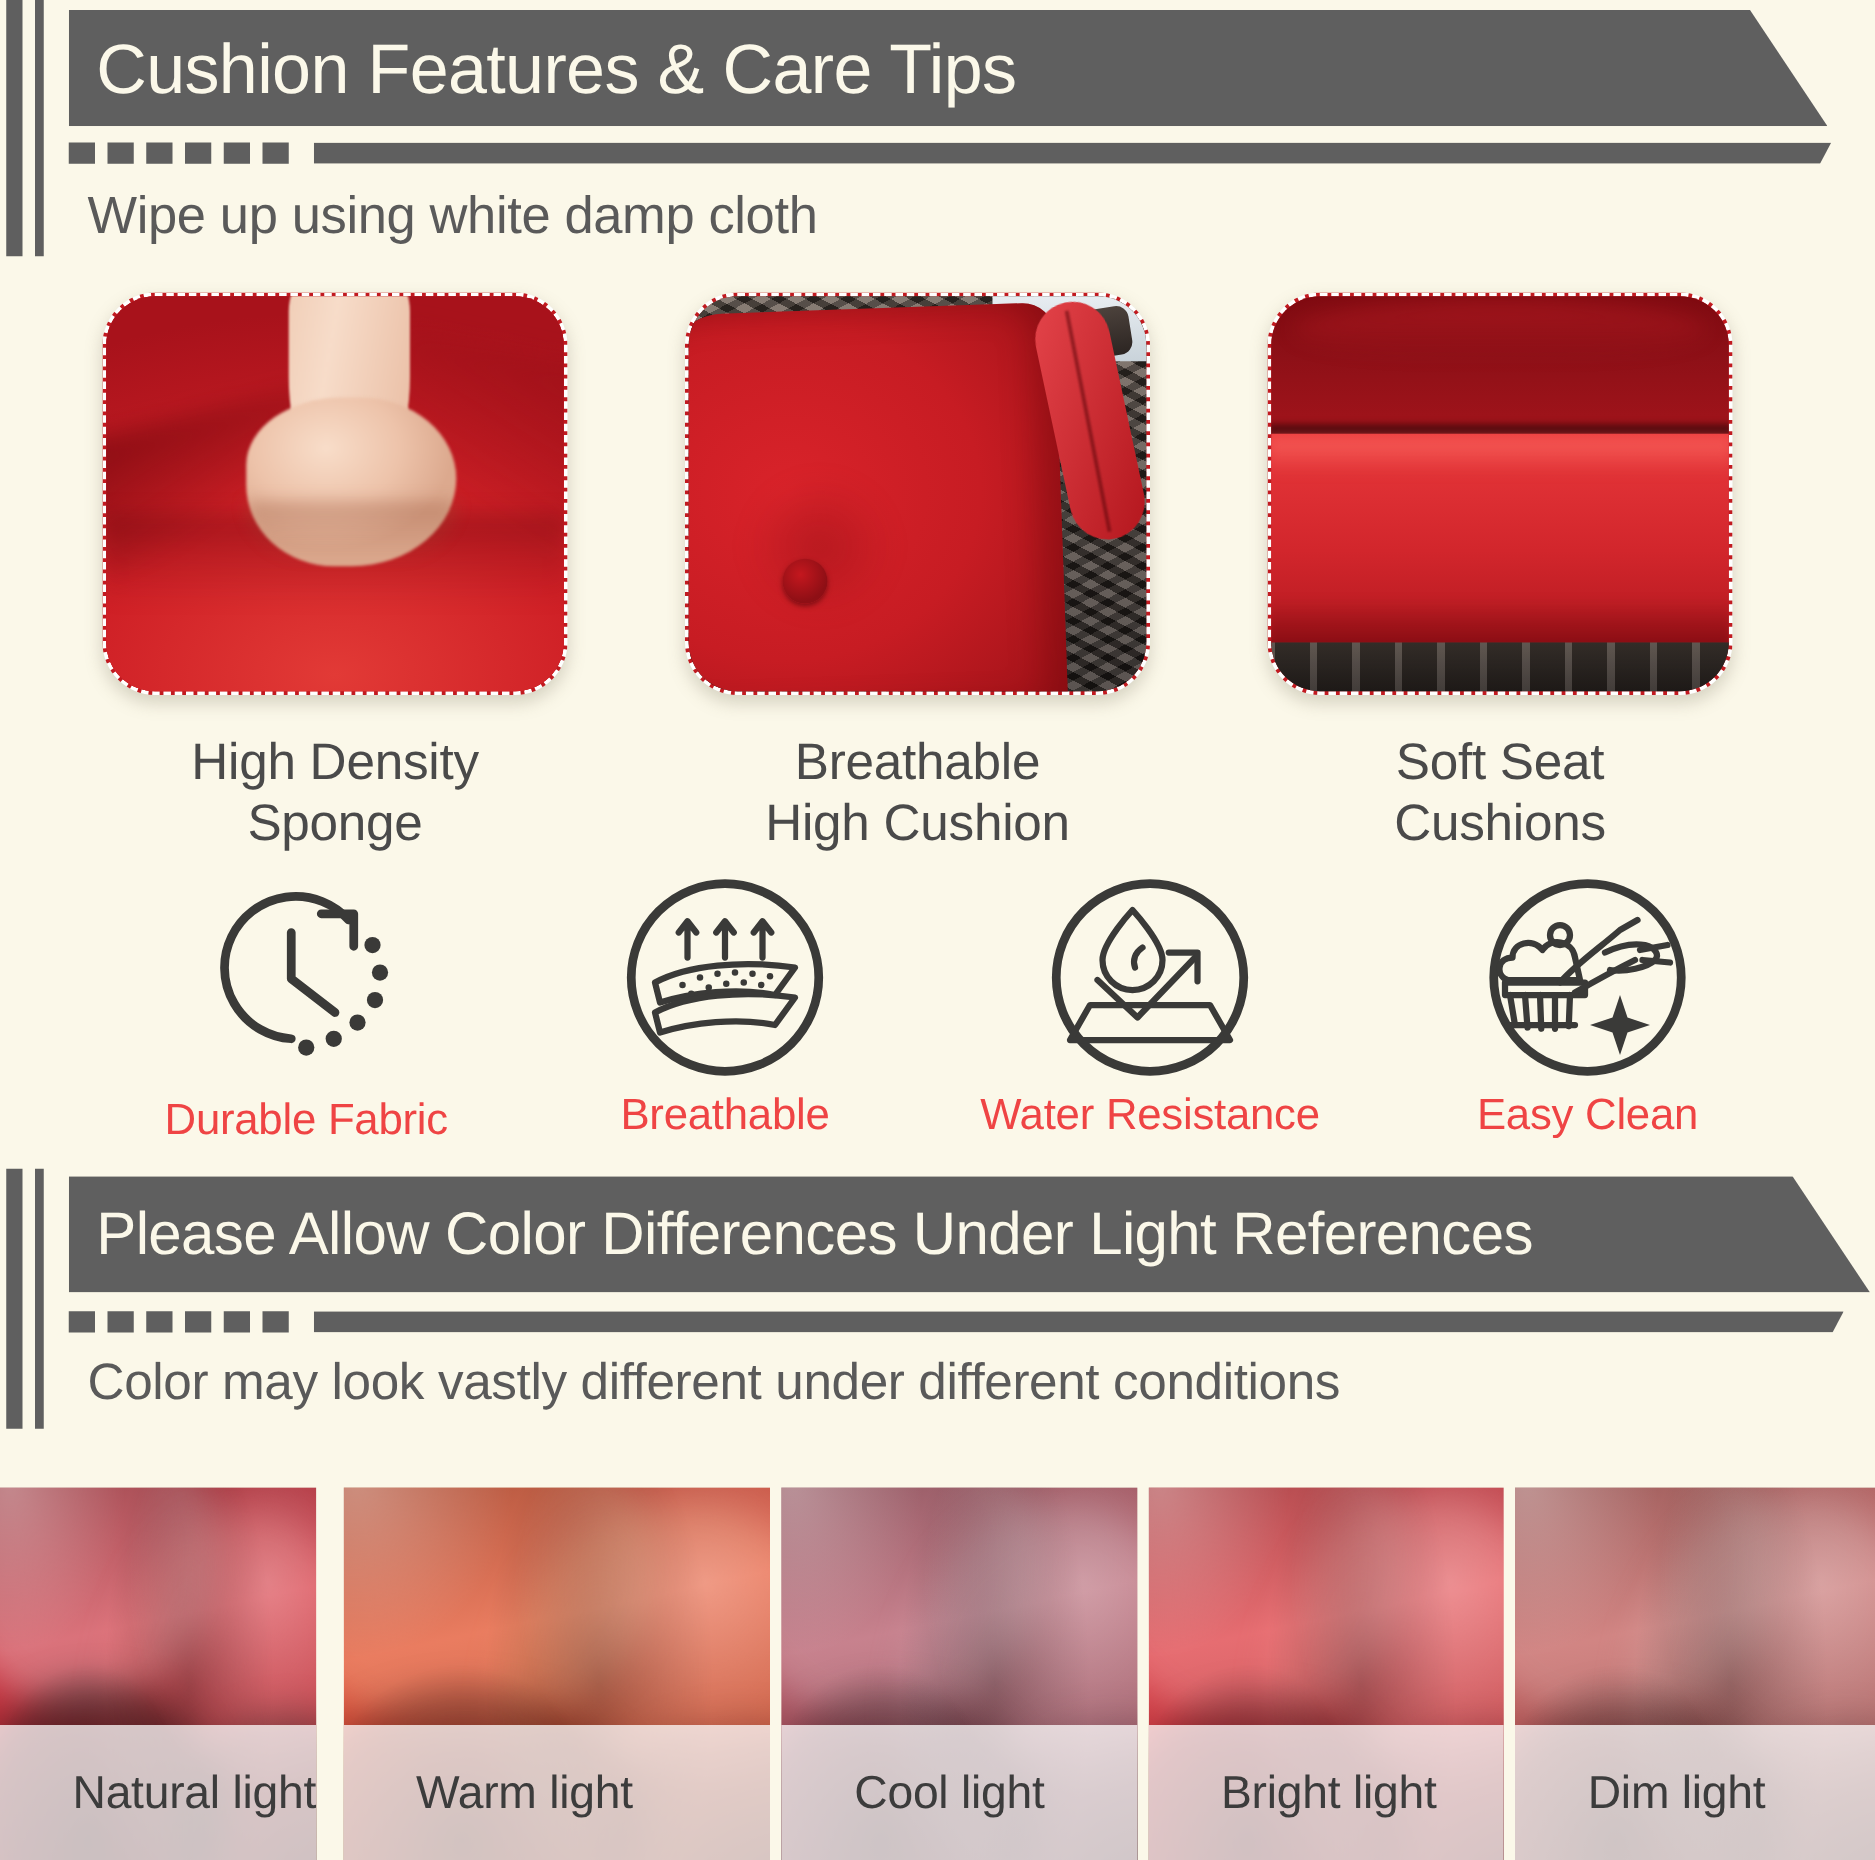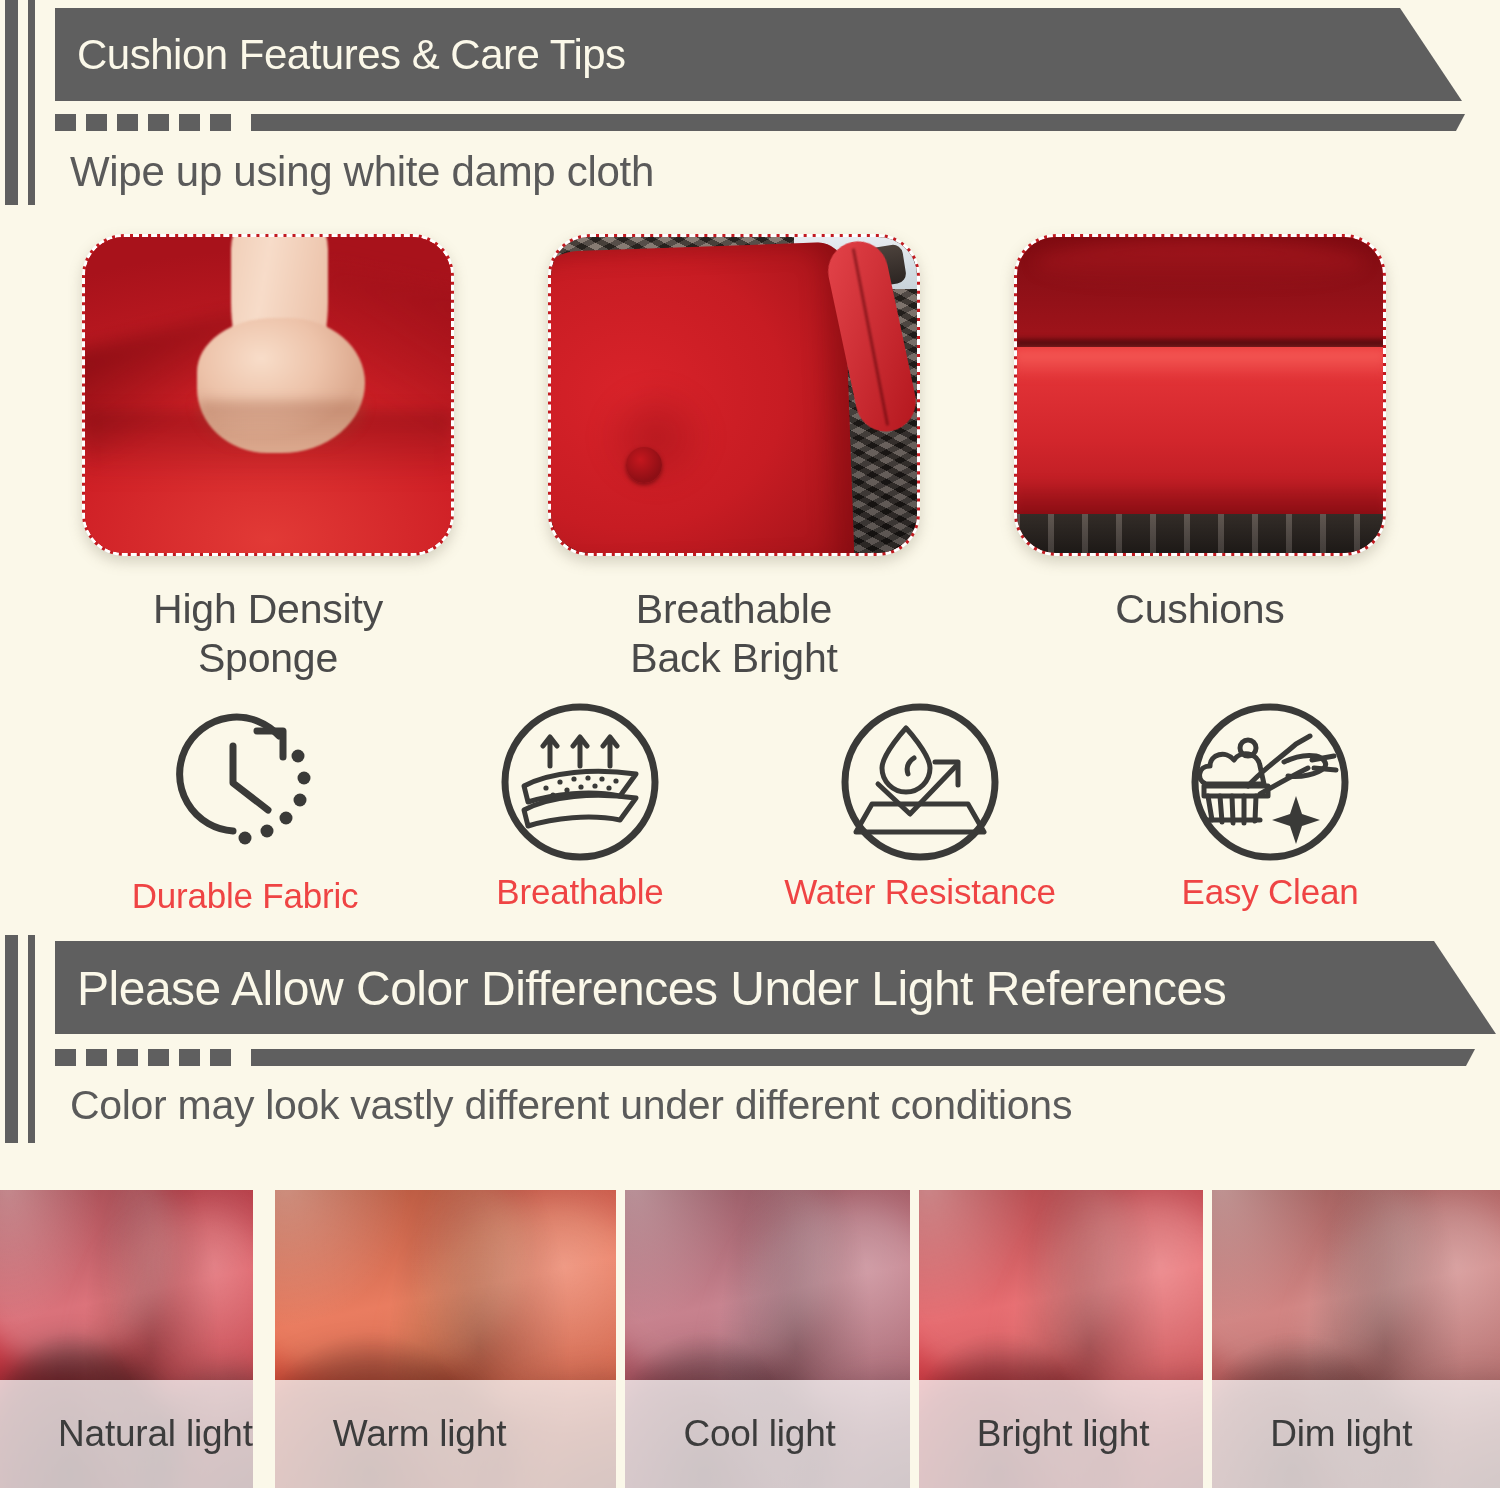--- a/index.html
+++ b/index.html
@@ -221,21 +221,21 @@
 </style>
 </head>
 <body>
 
 <div class="page">
 
   <div class="rail rail-thick" style="top:0px;height:205px;"></div>
   <div class="rail rail-thin" style="top:0px;height:205px;"></div>
 
   <div class="banner" style="top:8px;width:1407px;height:93px;clip-path:polygon(0 0, 1345px 0, 1407px 93px, 0 93px);">
-    <div class="banner-title" style="font-size:42px;">Cushion Features &amp; Care Tips</div>
+    <div class="banner-title" style="font-size:56px;">Cushion Features &amp; Care Tips</div>
   </div>
 
   <div class="divider" style="left:55px;top:114px;width:1410px;">
     <div class="dash" style="left:0px;"></div>
     <div class="dash" style="left:31px;"></div>
     <div class="dash" style="left:62px;"></div>
     <div class="dash" style="left:93px;"></div>
     <div class="dash" style="left:124px;"></div>
     <div class="dash" style="left:155px;"></div>
     <div class="dbar" style="left:196px;width:1214px;clip-path:polygon(0 0,1214px 0,1205px 17px,0 17px);"></div>
@@ -266,35 +266,36 @@
       <div class="p2-rail"></div>
       <div class="p2-cushion"></div>
       <div class="p2-welt"></div>
       <div class="p2-weltline"></div>
       <div class="p2-tuft"></div>
       <div class="p2-button"></div>
     </div>
   </div>
   <div class="pcap" style="left:548px;top:585px;width:372px;">
     <div>Breathable</div>
-    <div>Back Bright</div>
+    <div>High Cushion</div>
   </div>
 
   <div class="photo" style="left:1014px;top:234px;width:372px;height:322px;">
     <div class="inner">
       <div class="p3-back"></div>
       <div class="p3-backHi"></div>
       <div class="p3-gap"></div>
       <div class="p3-seat"></div>
       <div class="p3-seatHi"></div>
       <div class="p3-seatShade"></div>
       <div class="p3-wicker"></div>
     </div>
   </div>
   <div class="pcap" style="left:1014px;top:585px;width:372px;">
+    <div>Soft Seat</div>
     <div>Cushions</div>
   </div>
 
   <div class="feat" style="left:70px;top:700px;width:350px;">
     <svg width="176" height="168" viewBox="0 0 176 168">
       <g fill="none" stroke="#3A3A38" stroke-width="7" stroke-linecap="round" stroke-linejoin="round">
         <path d="M122 36 A57 57 0 1 0 76 131"></path>
         <polyline points="100,31 126,31 126,57"></polyline>
         <path d="M76 46 L76 83 L111 110" stroke-width="7"></path>
       </g>

